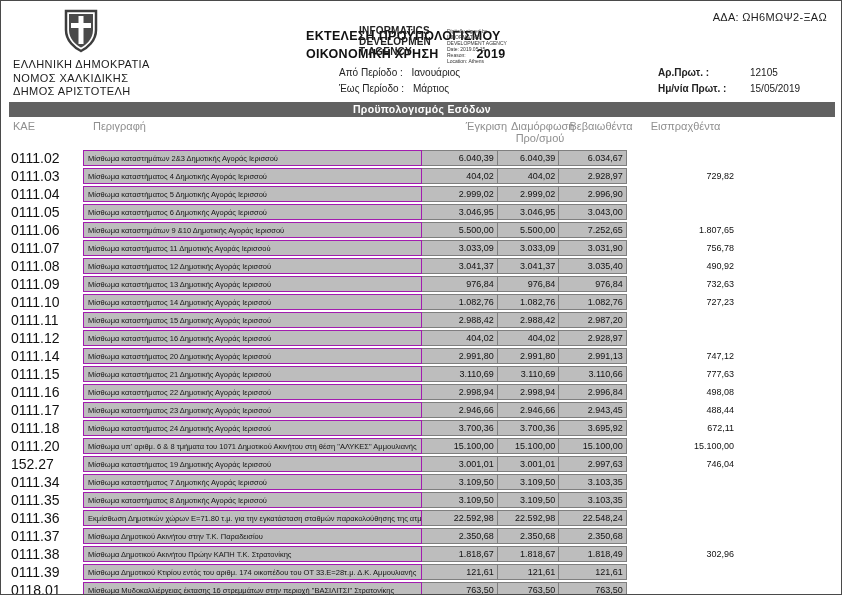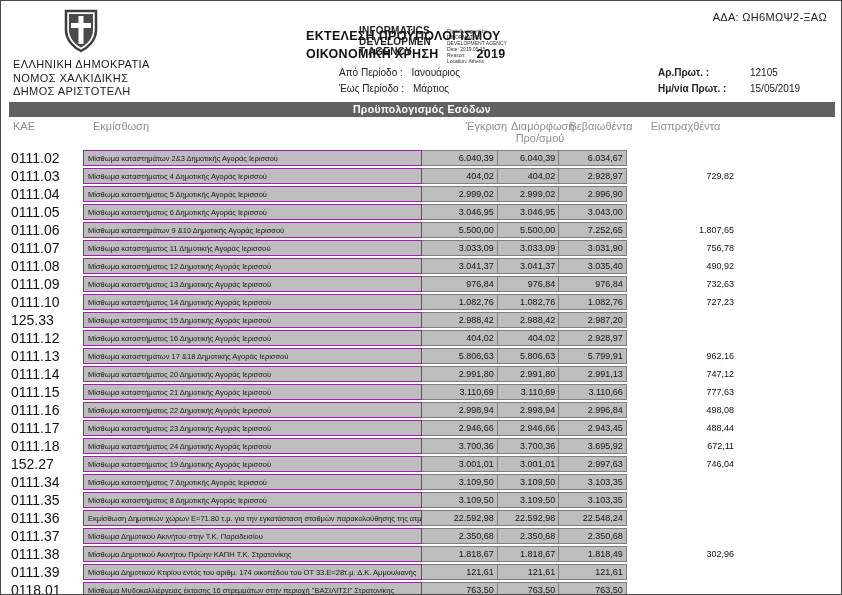--- a/index.html
+++ b/index.html
@@ -117,21 +117,21 @@
     <div class="proto-row">
       <span class="lbl">Ημ/νία Πρωτ. :</span>
       <span class="val">15/05/2019</span>
     </div>
   </div>
 
   <div class="section-bar">Προϋπολογισμός Εσόδων</div>
 
   <div class="col-headers">
     <div class="ch ch-kae">ΚΑΕ</div>
-    <div class="ch ch-desc">Εκμίσθωση</div>
+    <div class="ch ch-desc">Περιγραφή</div>
     <div class="ch ch-approved">Έγκριση</div>
     <div class="ch ch-formed">Διαμόρφωση
 Προ/σμού</div>
     <div class="ch ch-certified">Βεβαιωθέντα</div>
     <div class="ch ch-collected">Εισπραχθέντα</div>
   </div>
 
   <div class="tbl-wrap">
     <table>
       <tbody id="tbody">
@@ -201,42 +201,34 @@
           </tr>
           <tr>
             <td class="kae">0111.10</td>
             <td class="desc">Μίσθωμα καταστήματος 14 Δημοτικής Αγοράς Ιερισσού</td>
             <td class="num approved">1.082,76</td>
             <td class="num formed">1.082,76</td>
             <td class="num certified">1.082,76</td>
             <td class="collected">727,23</td>
           </tr>
           <tr>
-            <td class="kae">125.33</td>
+            <td class="kae">0111.11</td>
             <td class="desc">Μίσθωμα καταστήματος 15 Δημοτικής Αγοράς Ιερισσού</td>
             <td class="num approved">2.988,42</td>
             <td class="num formed">2.988,42</td>
             <td class="num certified">2.987,20</td>
             <td class="collected"></td>
           </tr>
           <tr>
             <td class="kae">0111.12</td>
             <td class="desc">Μίσθωμα καταστήματος 16 Δημοτικής Αγοράς Ιερισσού</td>
             <td class="num approved">404,02</td>
             <td class="num formed">404,02</td>
             <td class="num certified">2.928,97</td>
             <td class="collected"></td>
-          </tr>
-          <tr>
-            <td class="kae">0111.13</td>
-            <td class="desc">Μίσθωμα καταστημάτων 17 &amp;18 Δημοτικής Αγοράς Ιερισσού</td>
-            <td class="num approved">5.806,63</td>
-            <td class="num formed">5.806,63</td>
-            <td class="num certified">5.799,91</td>
-            <td class="collected">962,16</td>
           </tr>
           <tr>
             <td class="kae">0111.14</td>
             <td class="desc">Μίσθωμα καταστήματος 20 Δημοτικής Αγοράς Ιερισσού</td>
             <td class="num approved">2.991,80</td>
             <td class="num formed">2.991,80</td>
             <td class="num certified">2.991,13</td>
             <td class="collected">747,12</td>
           </tr>
           <tr>
@@ -265,20 +257,28 @@
           </tr>
           <tr>
             <td class="kae">0111.18</td>
             <td class="desc">Μίσθωμα καταστήματος 24 Δημοτικής Αγοράς Ιερισσού</td>
             <td class="num approved">3.700,36</td>
             <td class="num formed">3.700,36</td>
             <td class="num certified">3.695,92</td>
             <td class="collected">672,11</td>
           </tr>
           <tr>
+            <td class="kae">0111.20</td>
+            <td class="desc">Μίσθωμα υπ' αριθμ. 6 &amp; 8 τμήματα του 1071 Δημοτικού Ακινήτου στη θέση "ΑΛΥΚΕΣ" Αμμουλιανής</td>
+            <td class="num approved">15.100,00</td>
+            <td class="num formed">15.100,00</td>
+            <td class="num certified">15.100,00</td>
+            <td class="collected">15.100,00</td>
+          </tr>
+          <tr>
             <td class="kae">152.27</td>
             <td class="desc">Μίσθωμα καταστήματος 19 Δημοτικής Αγοράς Ιερισσού</td>
             <td class="num approved">3.001,01</td>
             <td class="num formed">3.001,01</td>
             <td class="num certified">2.997,63</td>
             <td class="collected">746,04</td>
           </tr>
           <tr>
             <td class="kae">0111.34</td>
             <td class="desc">Μίσθωμα καταστήματος 7 Δημοτικής Αγοράς Ιερισσού</td>

